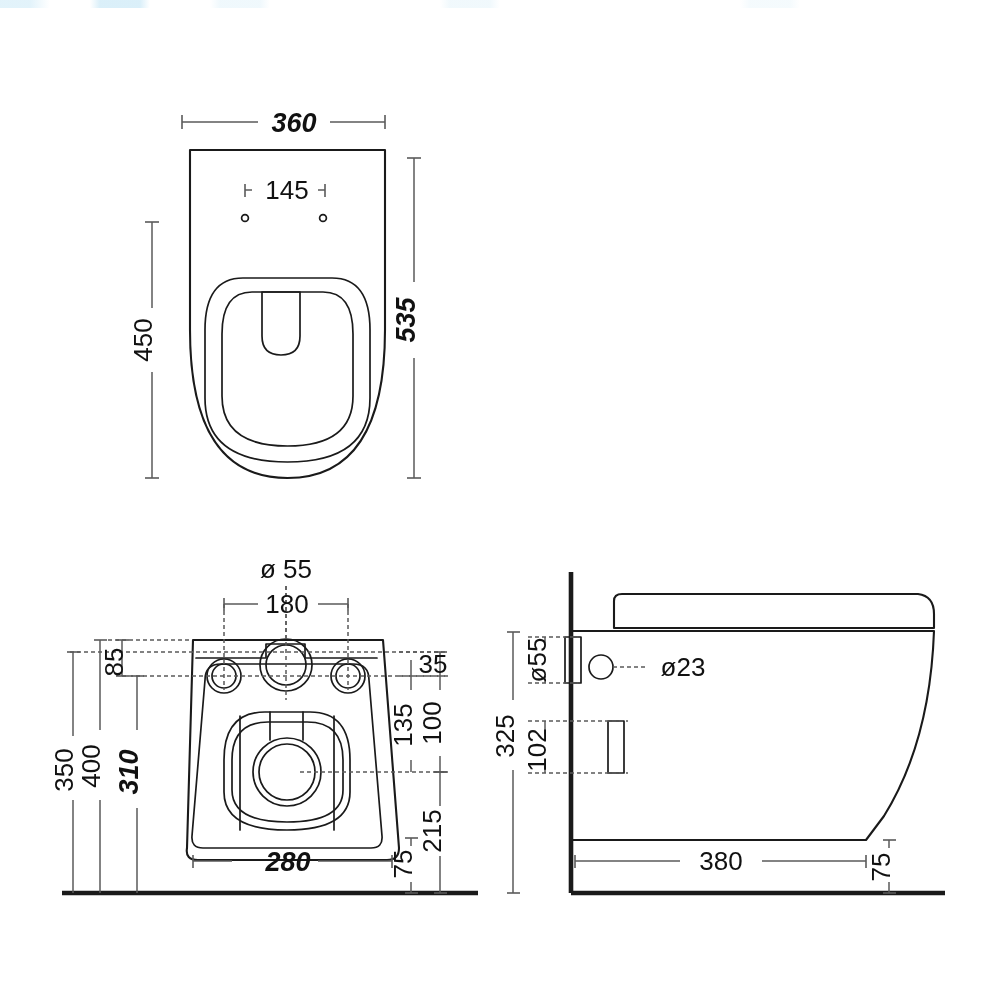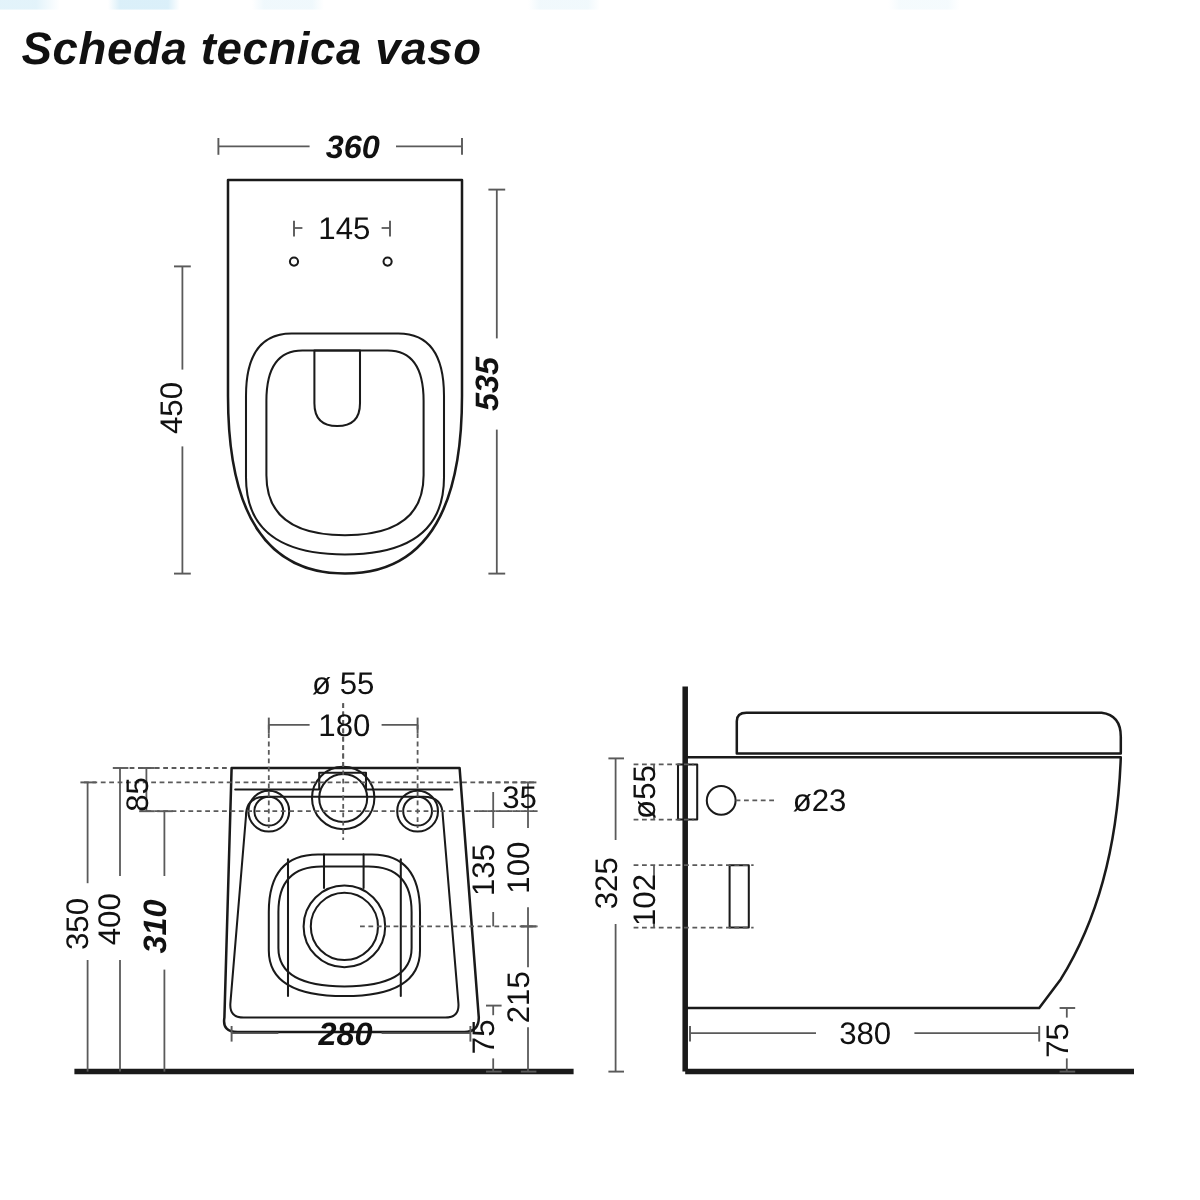--- a/index.html
+++ b/index.html
@@ -16,21 +16,20 @@
            rgba(175,220,240,.18) 45% 49%,rgba(255,255,255,0) 50% 74%,
            rgba(190,228,244,.16) 75% 79%,rgba(255,255,255,0) 80% 100%);}
 </style>
 </head>
 <body>
 
 <div id="sheet">
 
   <div class="hdr-artifact"></div>
 
-  <div class="title">Scheda tecnica vaso</div>
 
   <svg id="drawing" viewBox="0 0 1000 1000">
     <defs>
       <style>
         .obj{fill:none;stroke:#1a1a1a;stroke-width:2.1;stroke-linejoin:round;stroke-linecap:round;}
         .obj-thin{fill:none;stroke:#1a1a1a;stroke-width:1.7;stroke-linejoin:round;stroke-linecap:round;}
         .wall{fill:none;stroke:#1a1a1a;stroke-width:4.6;stroke-linecap:butt;}
         .dim{fill:none;stroke:#5a5a5a;stroke-width:1.5;stroke-linecap:butt;}
         .dimdash{fill:none;stroke:#5a5a5a;stroke-width:1.5;stroke-dasharray:4 3;stroke-linecap:butt;}
         .tick{stroke:#5a5a5a;stroke-width:1.6;}

